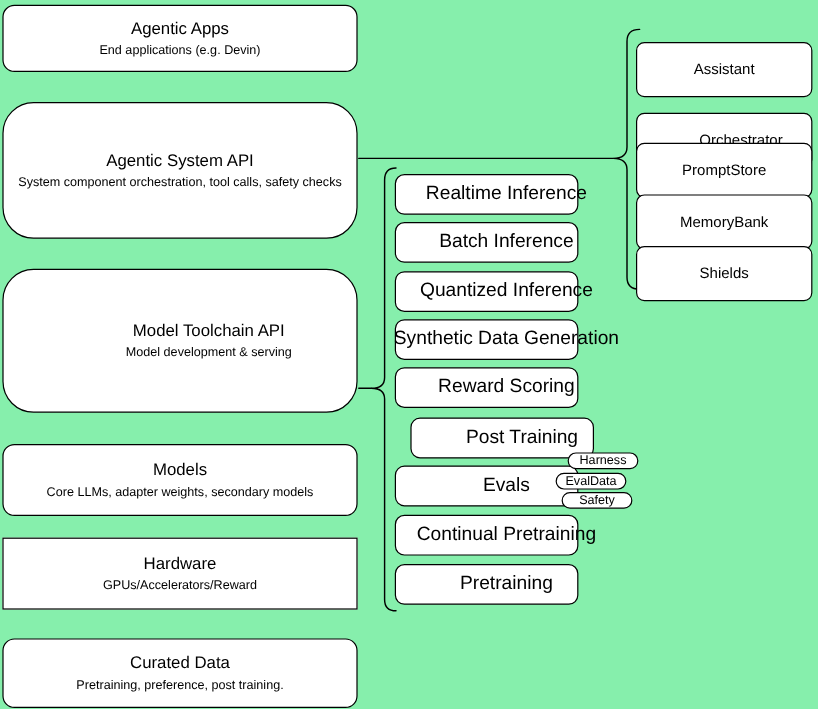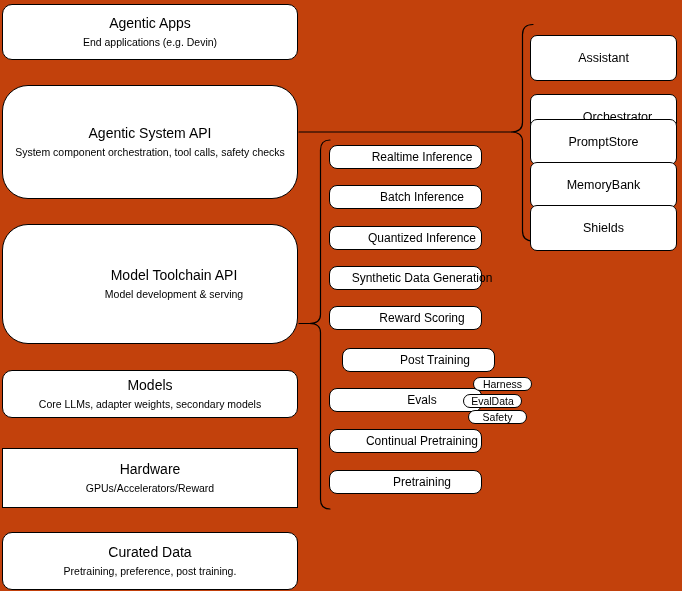--- a/index.html
+++ b/index.html
@@ -1,29 +1,29 @@
 <!DOCTYPE html>
 <html><head>
 <meta charset="utf-8">
 <style>
   html,body{margin:0;padding:0;background:#ffffff;}
   .canvas{
-    position:relative;width:682px;height:591px;background:#c2410c;
+    position:relative;width:682px;height:591px;background:#86efac;
     font-family:"Liberation Sans",sans-serif;color:#000000;overflow:hidden;
   }
   .connectors{position:absolute;left:0;top:0;width:682px;height:591px;z-index:1;}
   .box{
     position:absolute;box-sizing:border-box;border:1px solid #000000;background:#ffffff;
     display:flex;flex-direction:column;align-items:center;justify-content:center;
     text-align:center;z-index:2;
   }
   .lbox{left:2px;width:296px;}
   .lbox .title{font-size:14px;line-height:1.2;}
   .lbox .subtitle{font-size:10.5px;line-height:1.2;margin-top:4px;}
-  .mbox{left:329px;width:153px;height:24px;border-radius:8px;font-size:12px;white-space:nowrap;padding-left:33px;}
+  .mbox{left:329px;width:153px;height:34px;border-radius:8px;font-size:16px;white-space:nowrap;padding-left:33px;}
   .rbox{left:530px;width:147px;height:46px;border-radius:7px;font-size:12.5px;white-space:nowrap;}
   .pill{
     position:absolute;box-sizing:border-box;border:1px solid #000000;background:#ffffff;
     border-radius:8px;display:flex;align-items:center;justify-content:center;
     font-size:10.5px;white-space:nowrap;z-index:3;width:59px;height:14px;
   }
 </style>
 </head>
 <body>
 
@@ -44,21 +44,21 @@
   <div class="box lbox" style="top:85px;height:114px;border-radius:26px;">
     <div class="title">Agentic System API</div>
     <div class="subtitle">System component orchestration, tool calls, safety checks</div>
   </div>
 
   <div class="box lbox" style="top:224px;height:120px;border-radius:26px;padding-left:48px;">
     <div class="title">Model Toolchain API</div>
     <div class="subtitle">Model development &amp; serving</div>
   </div>
 
-  <div class="box lbox" style="top:370px;height:48px;border-radius:10px;">
+  <div class="box lbox" style="top:370px;height:60px;border-radius:10px;">
     <div class="title">Models</div>
     <div class="subtitle">Core LLMs, adapter weights, secondary models</div>
   </div>
 
   <div class="box lbox" style="top:448px;height:60px;border-radius:0;">
     <div class="title">Hardware</div>
     <div class="subtitle">GPUs/Accelerators/Reward</div>
   </div>
 
   <div class="box lbox" style="top:532px;height:58px;border-radius:10px;">

